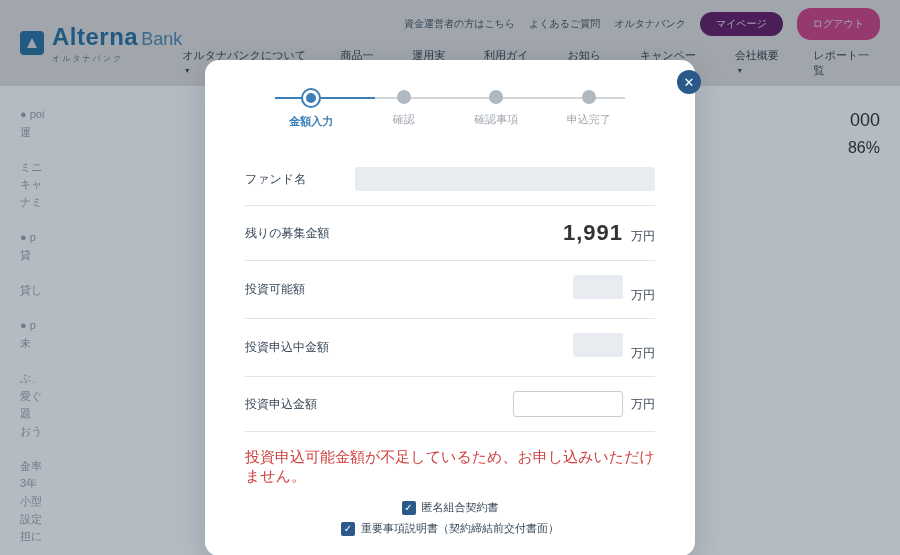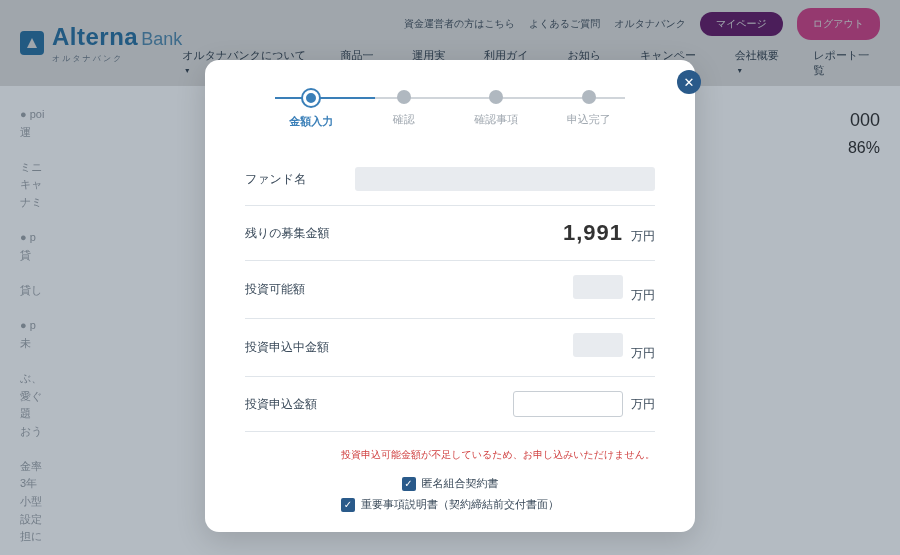--- a/index.html
+++ b/index.html
@@ -45,21 +45,21 @@
 .form-row:last-of-type { border-bottom: none; }
 .row-label { font-size: 12px; color: #3a4a5a; font-weight: 500; }
 .row-value { display: flex; align-items: baseline; gap: 8px; }
 .placeholder-box { background: #e8ebef; height: 24px; border-radius: 3px; }
 .pb-wide { width: 300px; }
 .pb-small { width: 50px; }
 .big-num { font-size: 22px; font-weight: 700; color: #333; letter-spacing: 1px; }
 .unit { font-size: 12px; color: #3a4a5a; font-weight: 500; }
 .num-input { width: 110px; height: 26px; border: 1px solid #c8ced4; border-radius: 3px; padding: 0 6px; font-size: 12px; }
 
-.error-msg { font-size: 10px; color: #d04040; margin: 16px 0 14px; text-align: right; }
+.error-msg { font-size: 15px; color: #d04040; margin: 16px 0 14px; }
 .checks { display: flex; flex-direction: column; gap: 6px; align-items: center; }
 .check-item { display: flex; align-items: center; gap: 6px; font-size: 11px; color: #3a4a5a; }
 .checkbox { width: 14px; height: 14px; background: #2a5a8a; border-radius: 2px; display: flex; align-items: center; justify-content: center; color: #fff; font-size: 10px; }
 </style>
 </head>
 <body>
 
 <div class="bg">
   <div class="header">
     <div class="logo">

